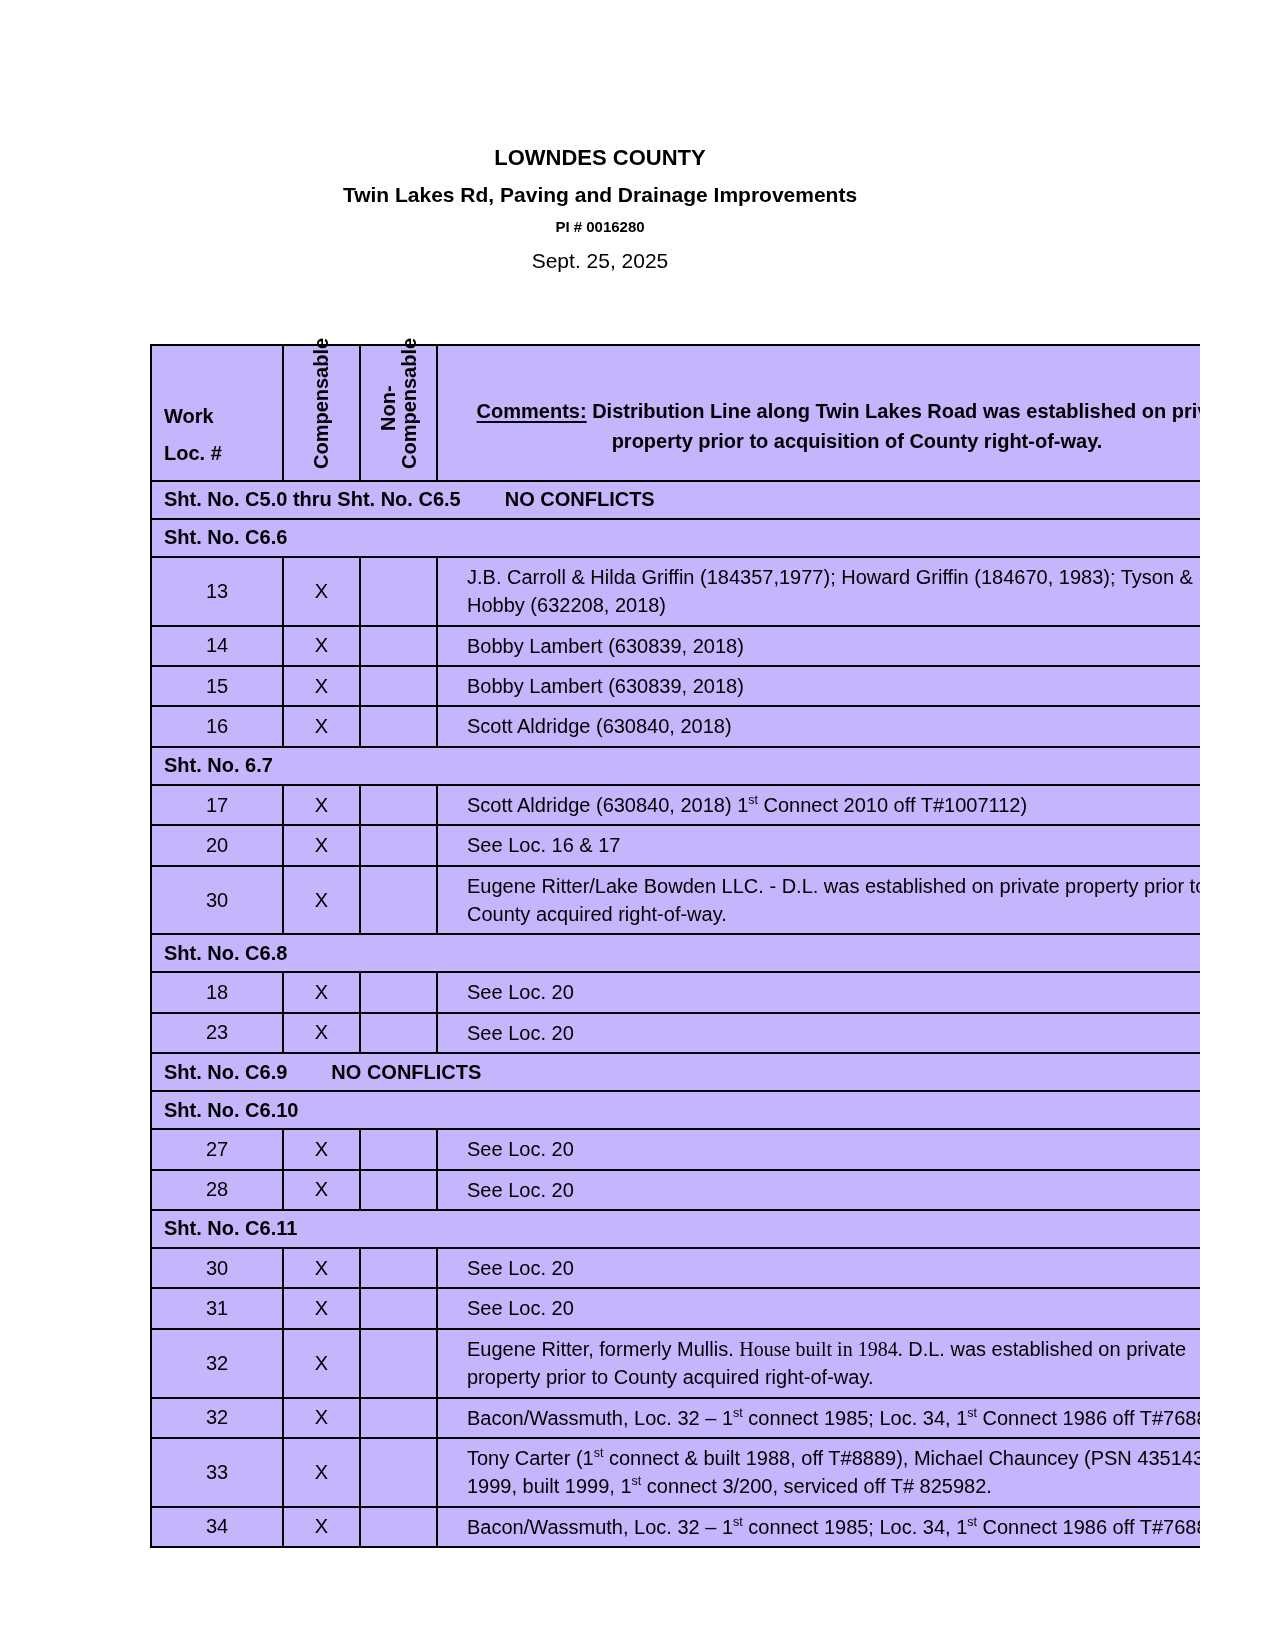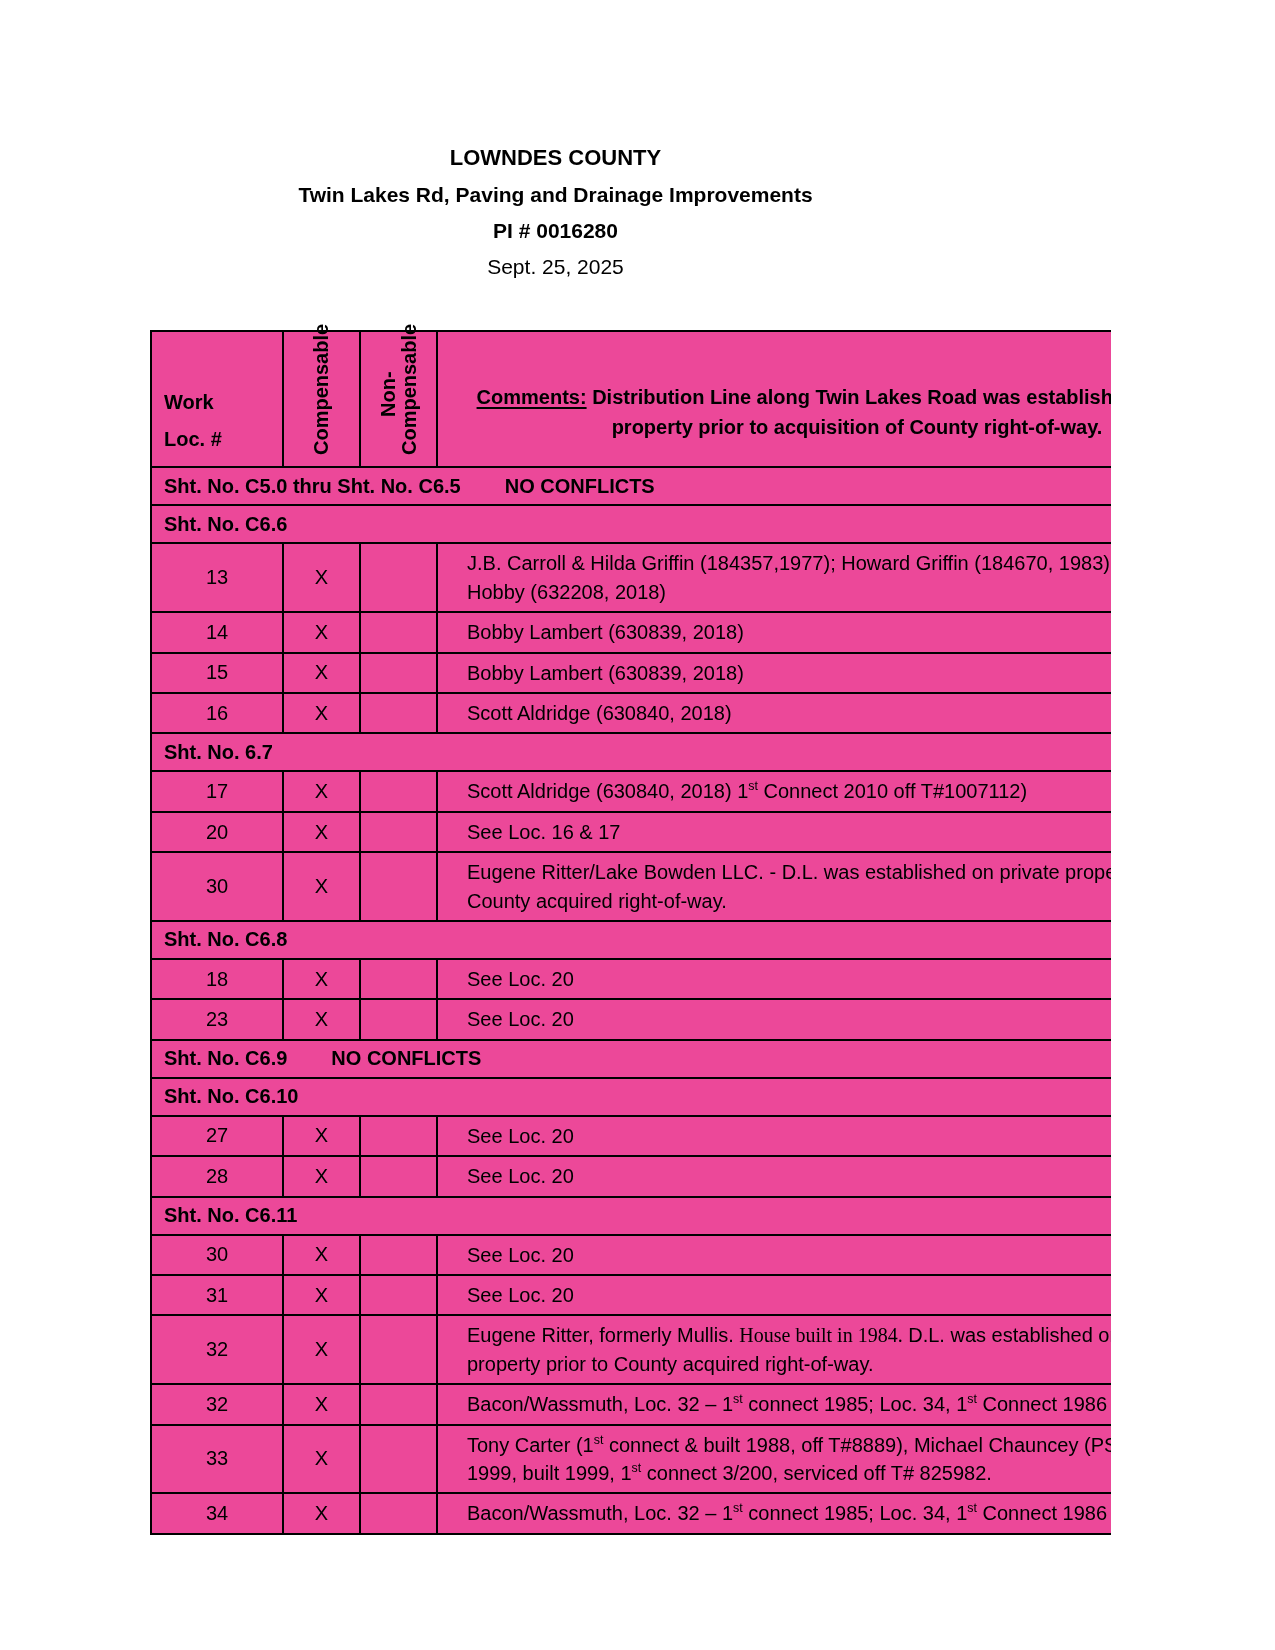--- a/index.html
+++ b/index.html
@@ -5,39 +5,39 @@
   * { box-sizing: border-box; }
   html, body { margin: 0; padding: 0; }
   body {
     width: 1275px; height: 1650px;
     background: #ffffff;
     color: #000000;
     font-family: "Liberation Sans", sans-serif;
   }
   .page {
     position: relative;
-    width: 1111px; height: 1650px;
+    width: 1200px; height: 1650px;
     background: #ffffff;
     overflow: hidden;
   }
   
   .doc-header { text-align: center; padding-top: 146px; }
   .doc-title    { font-size: 22px; font-weight: bold; line-height: 1.1; margin-bottom: 13px; }
   .doc-subtitle { font-size: 21px; font-weight: bold; line-height: 1.1; margin-bottom: 13px; }
-  .doc-project  { font-size: 21px; font-weight: bold; line-height: 1.1; margin-bottom: 13px; }
+  .doc-project  { font-size: 15px; font-weight: bold; line-height: 1.1; margin-bottom: 13px; }
   .doc-date     { font-size: 21px; line-height: 1.1; }
 
   
   table.conflict-table {
     border-collapse: collapse;
     table-layout: fixed;
     margin-left: 150px;
-    margin-top: 52px;
+    margin-top: 72px;
     width: 1110px;
-    background: #ec4899;
+    background: #c4b5fd;
   }
   .conflict-table th, .conflict-table td {
     border: 2px solid #000000;
     font-size: 20px;
     vertical-align: middle;
   }
   
   .header-row th { height: 130px; font-weight: bold; }
   th.col-loc { vertical-align: bottom; text-align: left; padding: 0 0 8px 12px; }
   th.col-loc .hdr-line { line-height: 1.85; }

